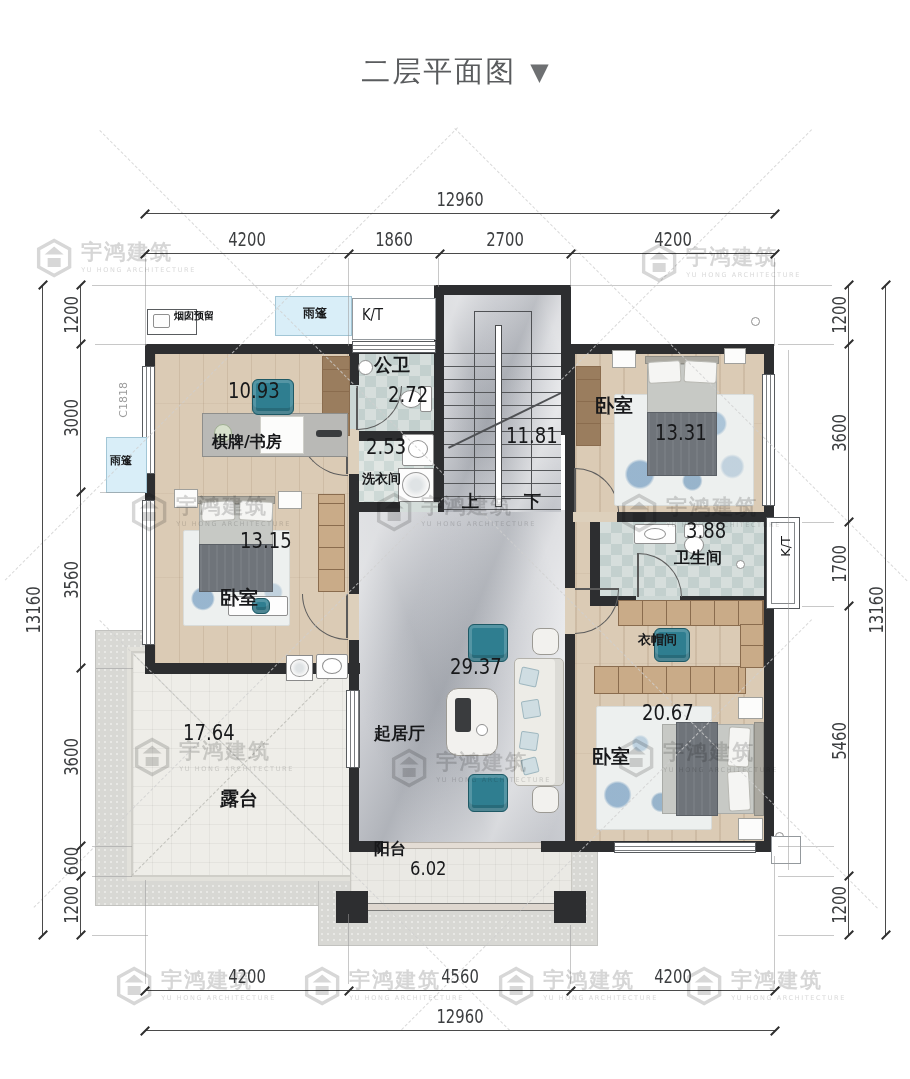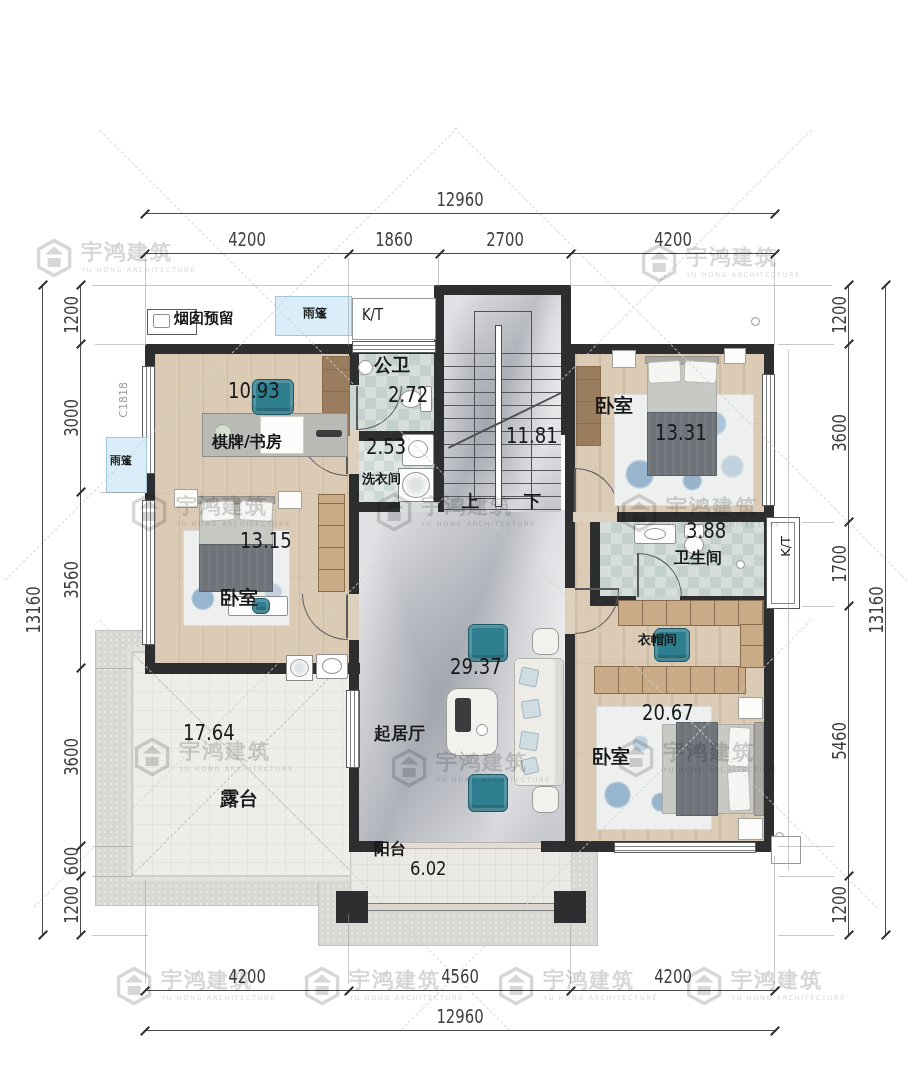--- a/index.html
+++ b/index.html
@@ -97,20 +97,24 @@
 
   <div id="bg-diagonals">
     <div class="diag" style="left:100px;top:130px;width:1100px;transform:rotate(45deg);"></div>
     <div class="diag" style="left:812px;top:130px;width:1100px;transform:rotate(135deg);"></div>
     <div class="diag" style="left:455px;top:128px;width:640px;transform:rotate(45deg);"></div>
     <div class="diag" style="left:458px;top:128px;width:640px;transform:rotate(135deg);"></div>
     <div class="diag" style="left:100px;top:620px;width:580px;transform:rotate(45deg);"></div>
     <div class="diag" style="left:812px;top:620px;width:580px;transform:rotate(135deg);"></div>
   </div>
 
+  <div id="title-row">
+    <span id="title-text">二层平面图</span>
+    <span id="title-tri">▼</span>
+  </div>
 
   <div id="geom">
       <div class="abs slab" style="left: 95px; top: 630px; width: 283px; height: 276px;"></div>
       <div class="abs slab" style="left: 318px; top: 846px; width: 280px; height: 100px;"></div>
       <div class="abs floor-terrace" style="left: 131px; top: 651px; width: 226px; height: 226px;"></div>
       <div class="abs tdiag" style="left: 134px; top: 654px; width: 314px; transform: rotate(45deg);"></div>
       <div class="abs tdiag" style="left: 354px; top: 654px; width: 314px; transform: rotate(135deg);"></div>
       <div class="abs floor-balcony" style="left: 350px; top: 847px; width: 222px; height: 58px;"></div>
       <div class="abs rail" style="left: 350px; top: 903px; width: 222px; height: 8px;"></div>
       <div class="abs wall" style="left: 336px; top: 891px; width: 32px; height: 32px;"></div>
@@ -534,20 +538,20 @@
   <div class="lbl cn" style="left:638px;top:633px;font-size:13px;">衣帽间</div>
   <div class="lbl num" style="left:642px;top:700px;font-size:22px;">20.67</div>
   <div class="lbl cn" style="left:592px;top:746px;font-size:19px;">卧室</div>
   <div class="lbl num" style="left:450px;top:654px;font-size:22px;">29.37</div>
   <div class="lbl cn" style="left:374px;top:724px;font-size:17px;">起居厅</div>
   <div class="lbl num" style="left:183px;top:720px;font-size:22px;">17.64</div>
   <div class="lbl cn" style="left:220px;top:788px;font-size:19px;">露台</div>
   <div class="lbl cn" style="left:374px;top:840px;font-size:16px;">阳台</div>
   <div class="lbl num" style="left:410px;top:857px;font-size:20px;">6.02</div>
 
-  <div class="lbl" style="left:174px;top:310px;font-size:15px;font-weight:600;">烟囱预留</div>
+  <div class="lbl" style="left:174px;top:310px;font-size:10px;font-weight:600;">烟囱预留</div>
   <div class="lbl" style="left:303px;top:307px;font-size:12px;font-weight:600;">雨篷</div>
   <div class="lbl" style="left:110px;top:455px;font-size:11px;font-weight:600;">雨篷</div>
   <div class="lbl num" style="left:362px;top:306px;font-size:16px;">K/T</div>
   <div class="lbl vtext" style="left:779px;top:536px;font-size:13px;font-weight:500;">K/T</div>
   <div class="lbl vtext gray" style="left:118px;top:382px;font-size:11px;">C1818</div>
 
 </div>
 
 </body></html>

